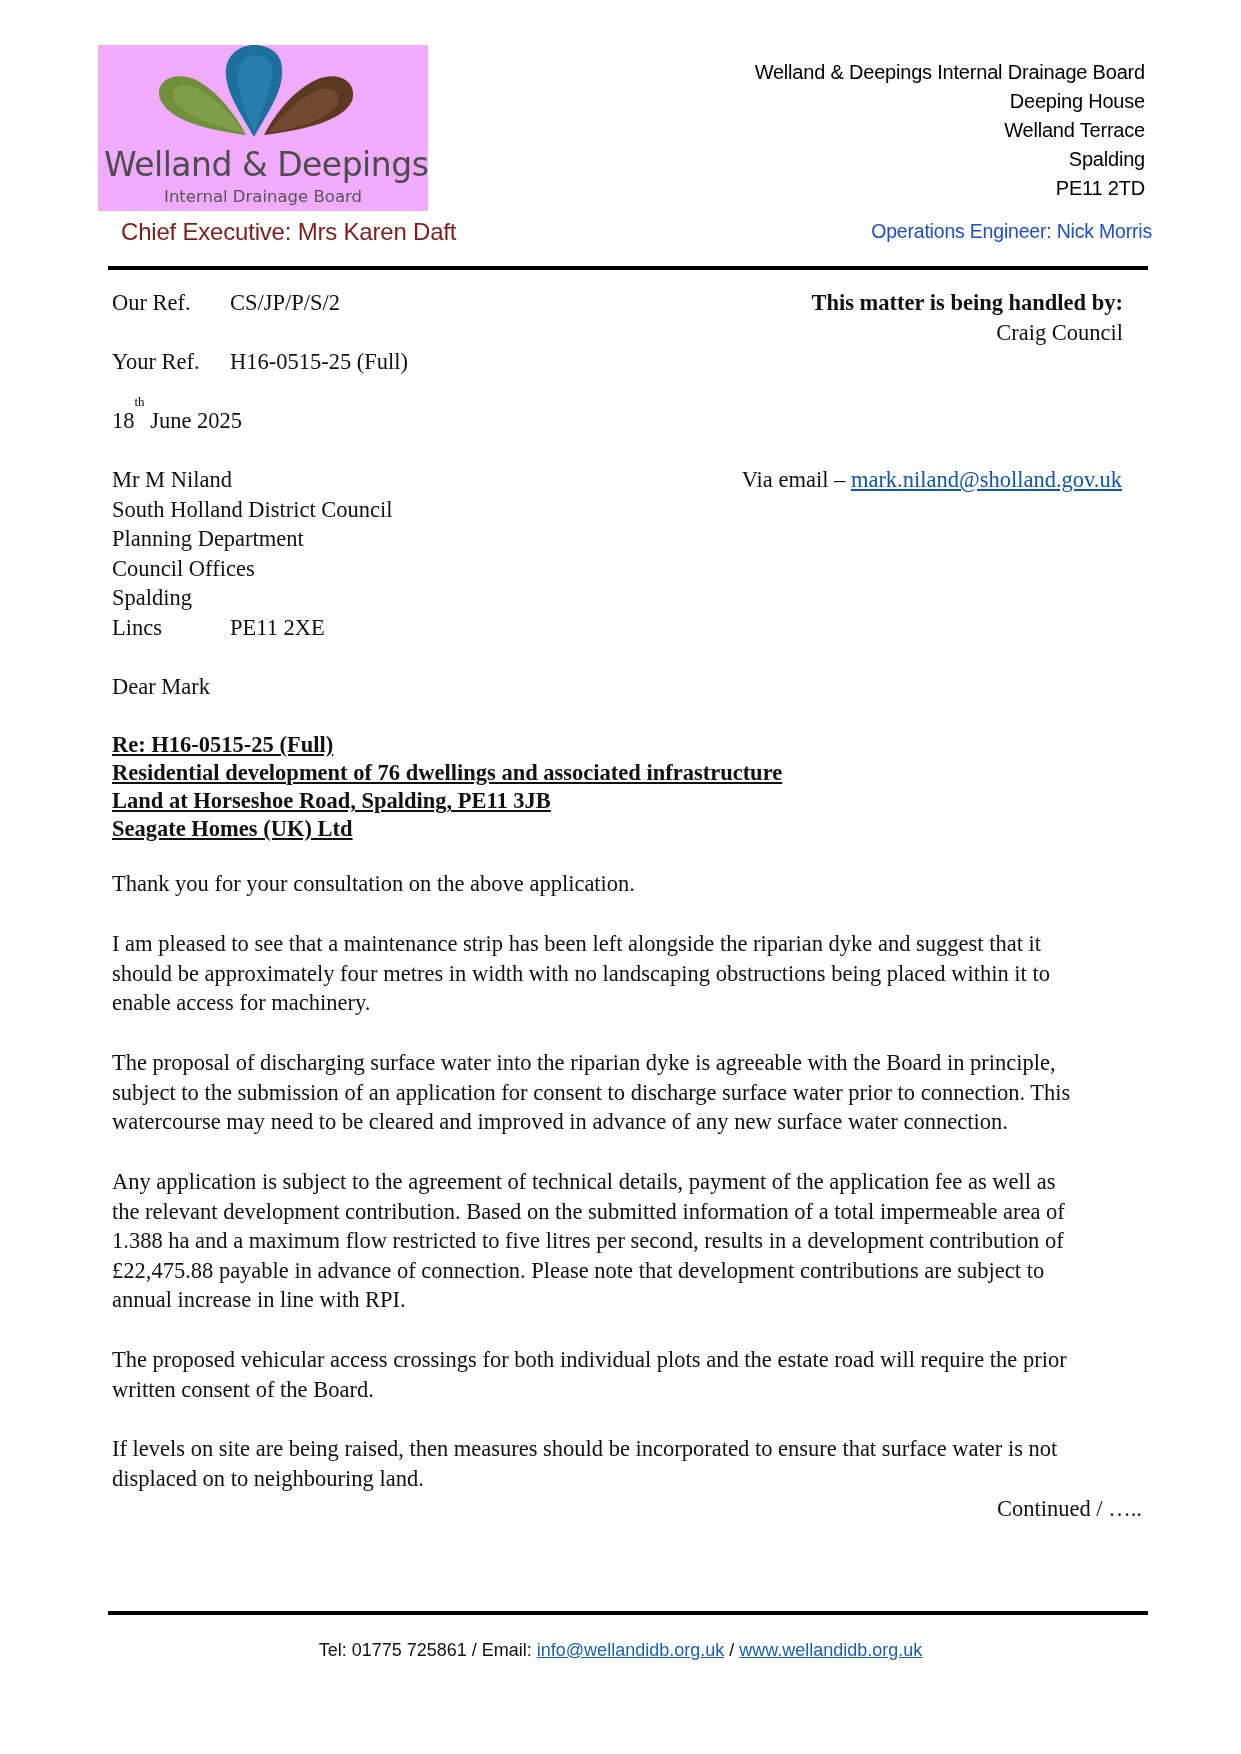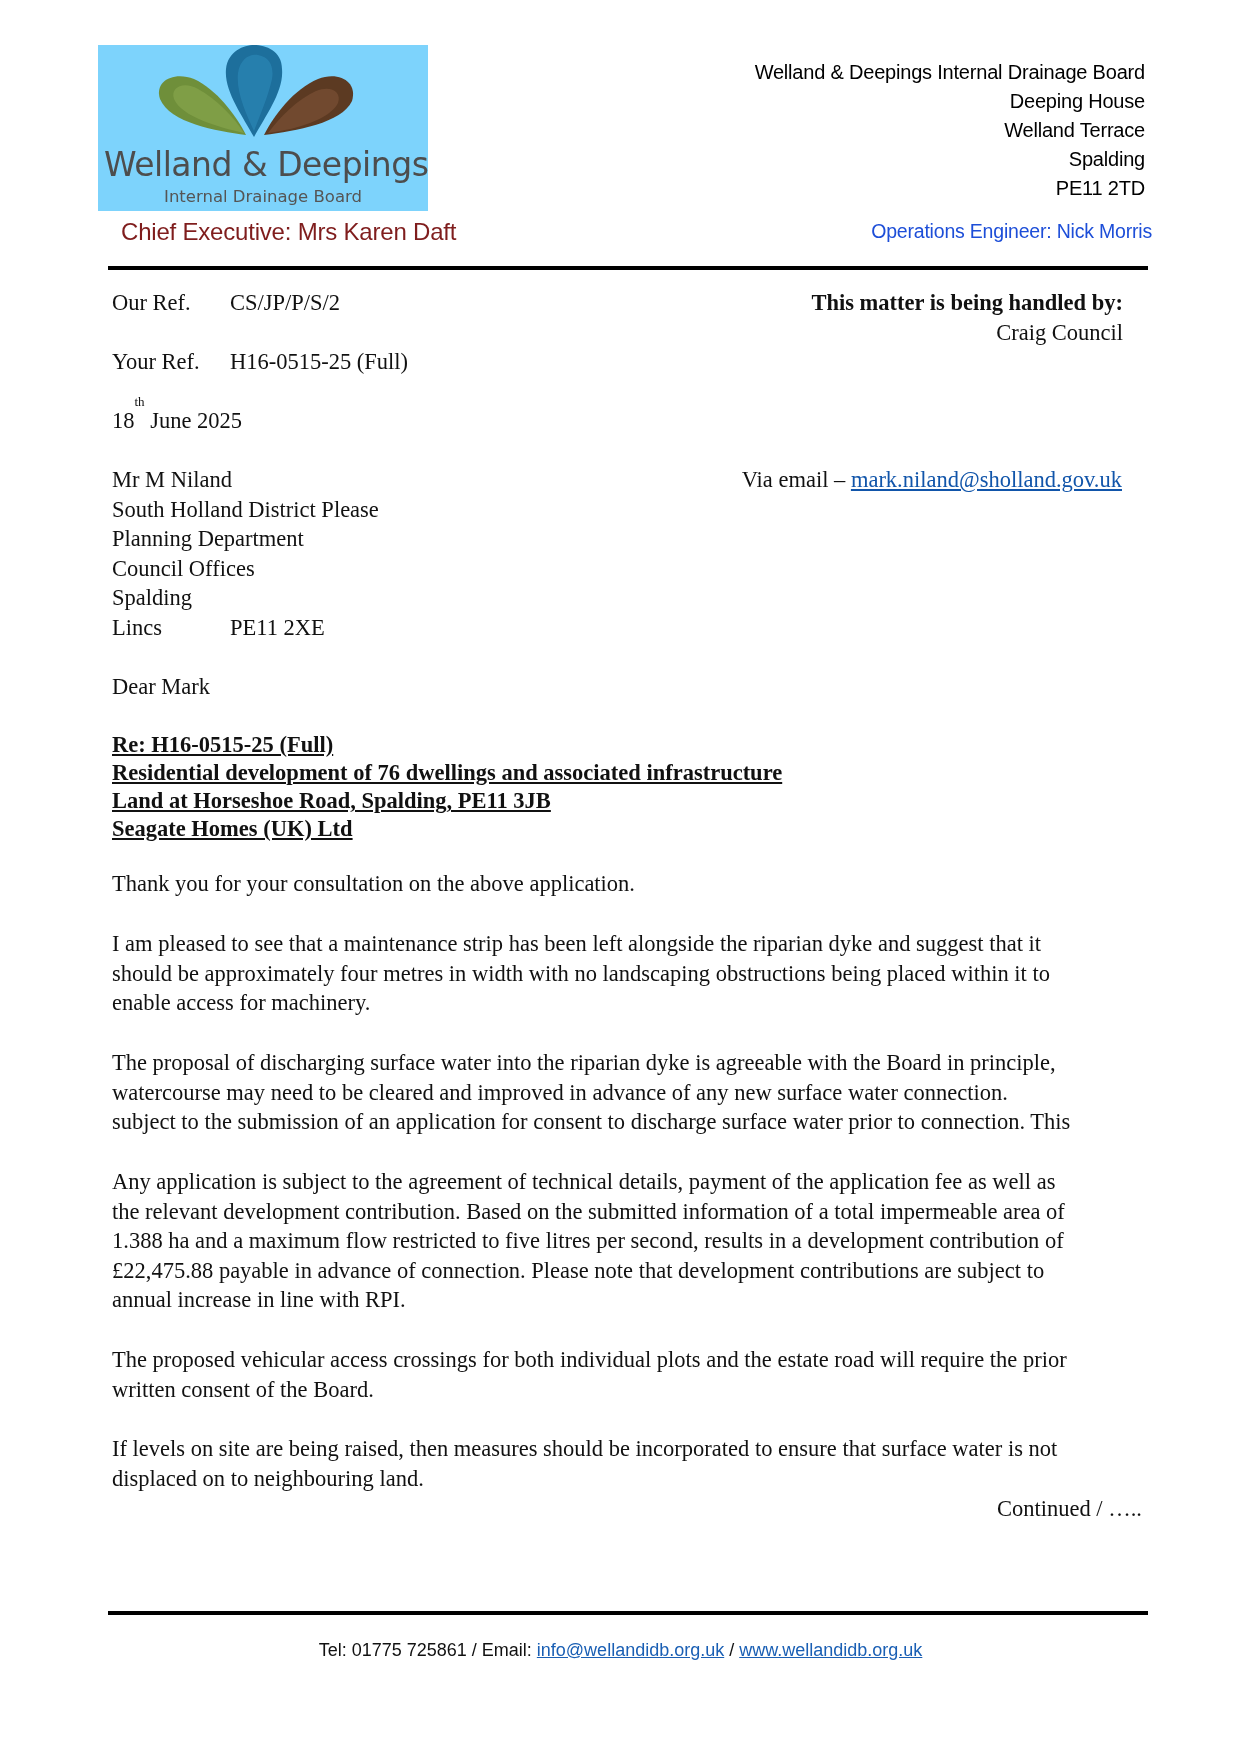--- a/index.html
+++ b/index.html
@@ -2,21 +2,21 @@
 <html><head>
 <meta charset="utf-8">
 <style>
   html, body { margin:0; padding:0; background:#ffffff; }
   body { width:1241px; height:1754px; position:relative; overflow:hidden; color:#111; }
   .abs { position:absolute; }
   .serif { font-family:"Liberation Serif", "DejaVu Serif", serif; font-size:22.5px; line-height:29.5px; }
   .sans { font-family:"Liberation Sans", "DejaVu Sans", sans-serif; }
 
   
-  #logo { left:98px; top:45px; width:330px; height:166px; background:#7dd3fc; }
+  #logo { left:98px; top:45px; width:330px; height:166px; background:#f0abfc; }
   #logo svg { position:absolute; left:0; top:0; }
   #logo .name { position:absolute; left:6px; top:100px; width:320px; text-align:center; font-family:"DejaVu Sans", sans-serif; font-size:33px; color:#4d4d4d; letter-spacing:-0.5px; white-space:nowrap; }
   #logo .sub { position:absolute; left:0; top:142px; width:330px; text-align:center; font-family:"DejaVu Sans", sans-serif; font-size:16.5px; color:#555; white-space:nowrap; }
 
   
   #addr { right:96px; top:58px; text-align:right; font-family:"Liberation Sans", sans-serif; font-weight:normal; font-size:20px; line-height:29px; color:#000; letter-spacing:-0.2px; }
   #addr div { white-space:nowrap; }
 
   #chief { left:121px; top:218px; font-size:24px; color:#7f1d1d; white-space:nowrap; letter-spacing:-0.2px;}
   #opseng { right:89px; top:220px; font-size:19.5px; color:#1d4ed8; white-space:nowrap; letter-spacing:-0.2px;}
@@ -92,21 +92,21 @@
   <span>18</span><sup>th</sup><span> June 2025</span>
 </div>
 
 <div id="handled" class="abs serif">
   <div class="h">This matter is being handled by:</div>
   <div>Craig Council</div>
 </div>
 
 <div id="recipient" class="abs serif">
   <div>Mr M Niland</div>
-  <div>South Holland District Please</div>
+  <div>South Holland District Council</div>
   <div>Planning Department</div>
   <div>Council Offices</div>
   <div>Spalding</div>
   <div><span class="lbl">Lincs</span><span>PE11 2XE</span></div>
 </div>
 
 <div id="via" class="abs serif">
   <span>Via email – </span><a class="link" href="#">mark.niland@sholland.gov.uk</a>
 </div>
 
@@ -122,22 +122,22 @@
 <div class="para serif" style="top:869px;">
   <div class="ln">Thank you for your consultation on the above application.</div>
 </div>
 <div class="para serif" style="top:929px;">
   <div class="ln">I am pleased to see that a maintenance strip has been left alongside the riparian dyke and suggest that it</div>
   <div class="ln">should be approximately four metres in width with no landscaping obstructions being placed within it to</div>
   <div class="ln">enable access for machinery.</div>
 </div>
 <div class="para serif" style="top:1048px;">
   <div class="ln">The proposal of discharging surface water into the riparian dyke is agreeable with the Board in principle,</div>
+  <div class="ln">subject to the submission of an application for consent to discharge surface water prior to connection.  This</div>
   <div class="ln">watercourse may need to be cleared and improved in advance of any new surface water connection.</div>
-  <div class="ln">subject to the submission of an application for consent to discharge surface water prior to connection.  This</div>
 </div>
 <div class="para serif" style="top:1167px;">
   <div class="ln">Any application is subject to the agreement of technical details, payment of the application fee as well as</div>
   <div class="ln">the relevant development contribution.  Based on the submitted information of a total impermeable area of</div>
   <div class="ln">1.388 ha and a maximum flow restricted to five litres per second, results in a development contribution of</div>
   <div class="ln">£22,475.88 payable in advance of connection.  Please note that development contributions are subject to</div>
   <div class="ln">annual increase in line with RPI.</div>
 </div>
 <div class="para serif" style="top:1345px;">
   <div class="ln">The proposed vehicular access crossings for both individual plots and the estate road will require the prior</div>

